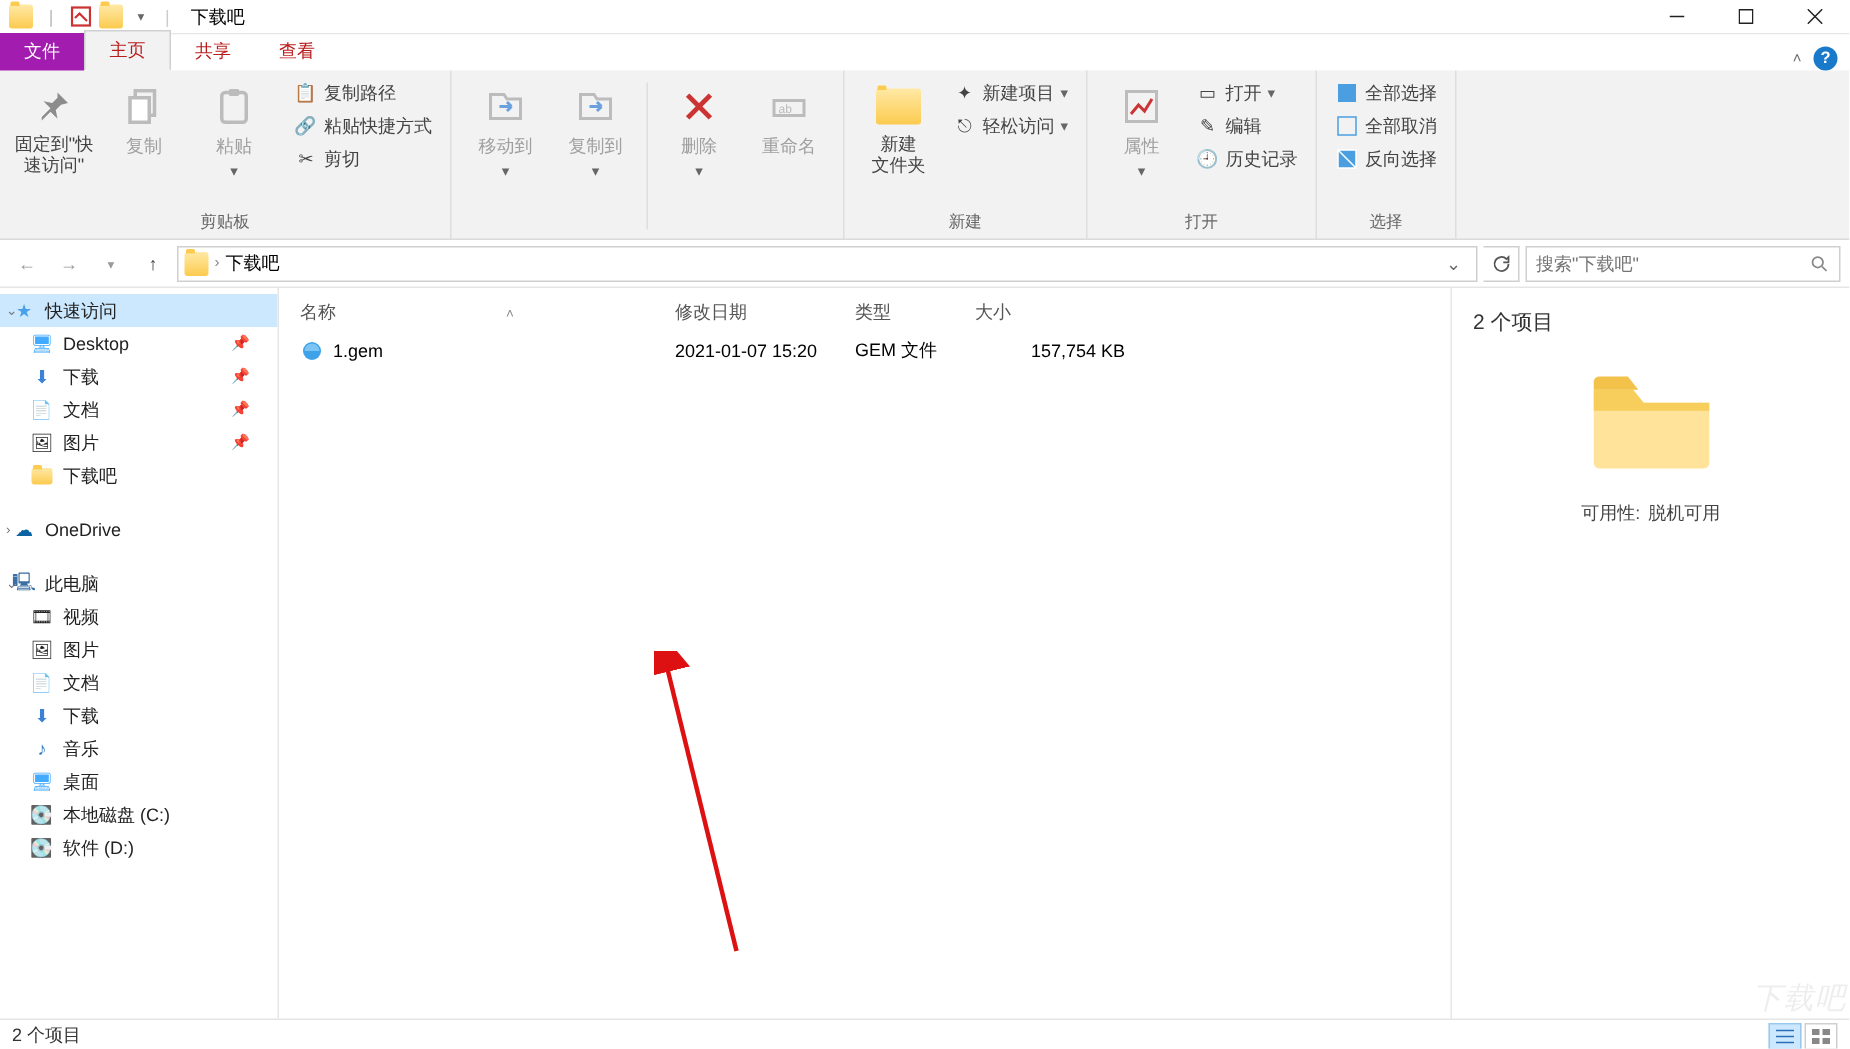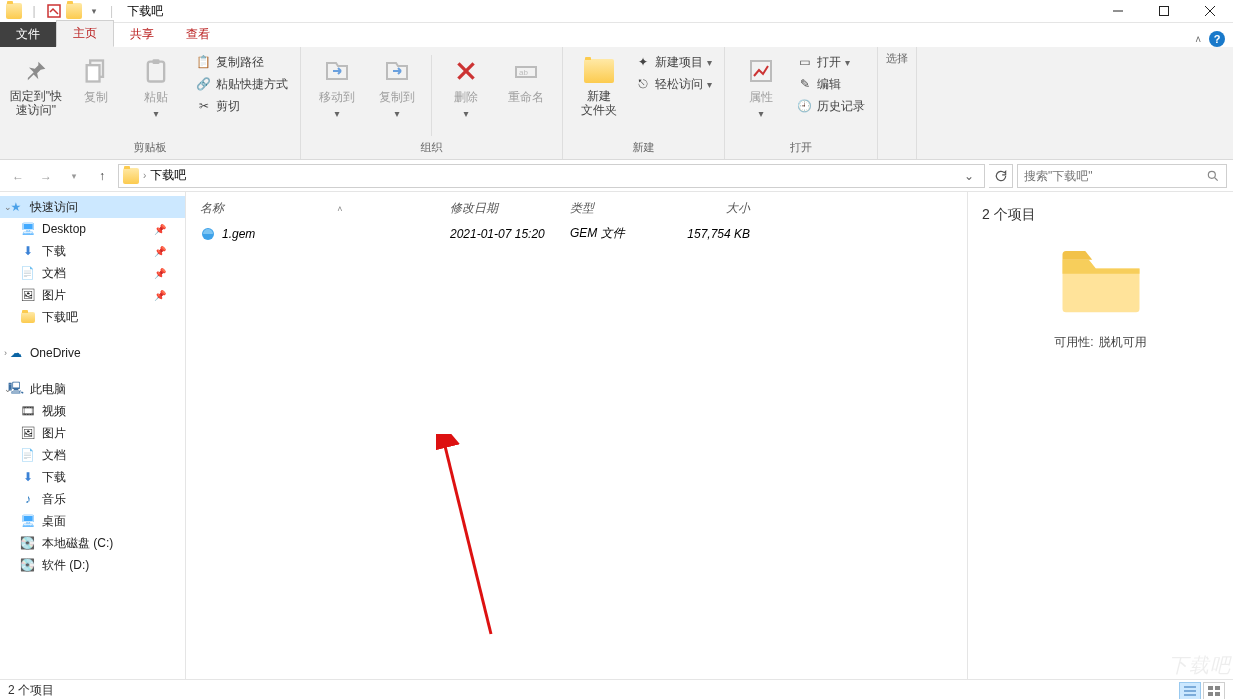--- a/index.html
+++ b/index.html
@@ -11,21 +11,21 @@
 .titlebar .qat-icon { width: 16px; height: 16px; display: flex; align-items: center; justify-content: center; }
 .folder-icon-sm { width: 16px; height: 16px; background: linear-gradient(#ffe9a6,#fccb4f); border-radius: 2px; position: relative; }
 .folder-icon-sm::before { content:""; position:absolute; top:-2px; left:1px; width:6px; height:3px; background:#fccb4f; border-radius:1px 1px 0 0; }
 .titlebar .title { margin-left: 10px; font-size: 12px; }
 .titlebar .winbtns { margin-left: auto; display: flex; }
 .titlebar .winbtn { width: 46px; height: 23px; display: flex; align-items: center; justify-content: center; color: #222; }
 
 
 .tabs { height: 24px; background: #fff; display: flex; align-items: flex-end; }
 .tab { padding: 4px 16px; font-size: 12px; color: #b91c1c; cursor: pointer; }
-.tab.file { background: #404040; color: #fff; }
+.tab.file { background: #a21caf; color: #fff; }
 .tab.active { border: 1px solid #d0d0d0; border-bottom: 1px solid #f2f2f2; background: #f2f2f2; }
 .tabs .help-area { margin-left: auto; display: flex; align-items: center; padding-right: 8px; gap: 8px; }
 .chevron-sm { font-size: 10px; color: #666; }
 .help-ic { width:16px; height:16px; border-radius:50%; background:#1979ca; color:#fff; font-size:11px; display:flex; align-items:center; justify-content:center; font-weight:bold; }
 
 
 .ribbon { height: 113px; background: #f2f2f2; border-bottom: 1px solid #dadada; display: flex; }
 .group { border-right: 1px solid #dedede; padding: 4px 8px 2px; display: flex; flex-direction: column; }
 .group-body { flex: 1; display: flex; align-items: flex-start; gap: 4px; }
 .group-label { text-align: center; font-size: 11px; color: #666; padding-bottom: 2px; }
@@ -53,21 +53,21 @@
 .navpane { width: 186px; border-right: 1px solid #e5e5e5; overflow-y: auto; padding: 4px 0; }
 .navitem { display: flex; align-items: center; height: 22px; padding-left: 20px; gap: 6px; font-size: 12px; color: #222; position: relative; }
 .navitem.top { padding-left: 8px; }
 .navitem .exp { position:absolute; left:4px; font-size:9px; color:#777; }
 .navitem.selected { background: #cce8ff; }
 .navitem .pin { margin-left: auto; margin-right: 18px; color: #777; font-size: 10px; }
 .navspace { height: 14px; }
 .nic { width:16px; height:16px; display:inline-flex; align-items:center; justify-content:center; }
 
 .content { flex: 1; display: flex; }
-.filearea { flex: 1; overflow: auto; position: relative; font-style: italic; }
+.filearea { flex: 1; overflow: auto; position: relative; }
 .cols { display: flex; padding: 8px 14px 6px; color: #555; font-size: 12px; }
 .col-name { width: 250px; display:flex; align-items:center; gap:6px; }
 .col-date { width: 120px; }
 .col-type { width: 80px; }
 .col-size { width: 100px; text-align: right; }
 .frow { display: flex; padding: 2px 14px; font-size: 12px; align-items: center; height: 21px; }
 .frow .col-name { display:flex; align-items:center; gap:6px; }
 .fic { width:16px; height:16px; }
 
 .preview { width: 266px; border-left: 1px solid #e5e5e5; padding: 14px; font-size: 13px; color: #333; display:flex; flex-direction:column; align-items:center; }
@@ -228,21 +228,20 @@
       <div class="bigbtn disabled">
         <span class="ic">
             <svg width="28" height="28">
               <rect x="4" y="10" width="20" height="10" fill="none" stroke="#bcbcbc" stroke-width="2"></rect>
               <text x="7" y="18" font-size="8" fill="#bcbcbc">ab</text>
             </svg>
           </span>
         <span>重命名</span>
       </div>
     </div>
-    <div class="group-label">组织</div>
   </div>
 
   <div class="group">
     <div class="group-body">
       <div class="bigbtn">
         <span class="ic">
             <span class="folder-icon-sm" style="width:30px;height:24px"></span>
           </span>
         <span style="white-space:pre;text-align:center;line-height:1.2">新建
 文件夹</span>
@@ -288,20 +287,48 @@
         <div class="smallrow disabled">
             <span class="sic">🕘</span>
             <span>历史记录</span>
           </div>
       </div>
     </div>
     <div class="group-label">打开</div>
   </div>
 
   <div class="group">
+    <div class="group-body">
+      <div class="stack">
+        <div class="smallrow">
+            <span class="sic">
+              <svg width="14" height="14">
+                <rect x="1" y="1" width="12" height="12" fill="#4b9fe1"></rect>
+              </svg>
+            </span>
+            <span>全部选择</span>
+          </div>
+        <div class="smallrow">
+            <span class="sic">
+              <svg width="14" height="14">
+                <rect x="1" y="1" width="12" height="12" fill="none" stroke="#4b9fe1"></rect>
+              </svg>
+            </span>
+            <span>全部取消</span>
+          </div>
+        <div class="smallrow">
+            <span class="sic">
+              <svg width="14" height="14">
+                <path d="M1 1h12v12H1z M1 1 L13 13" fill="#4b9fe1" stroke="#fff"></path>
+              </svg>
+            </span>
+            <span>反向选择</span>
+          </div>
+      </div>
+    </div>
     <div class="group-label">选择</div>
   </div>
 </div>
 
 <div class="addrrow">
   <div class="navbtn">←</div>
   <div class="navbtn">→</div>
   <div class="navbtn" style="font-size:9px">▾</div>
   <div class="navbtn enabled">↑</div>
   <div class="addrbox">
@@ -410,21 +437,21 @@
 
   <div class="content">
     <div class="filearea">
       <div class="cols">
         <div class="col-name">
             <span>名称</span>
             <span style="margin:0 auto;font-size:9px;color:#888">˄</span>
           </div>
         <div class="col-date">修改日期</div>
         <div class="col-type">类型</div>
-        <div class="col-size" style="text-align:right">大小</div>
+        <div class="col-size" style="text-align:left">大小</div>
       </div>
       <div class="frow">
         <div class="col-name">
             <span class="fic">
               <svg width="16" height="16">
                 <circle cx="8" cy="8" r="6" fill="#3fa2e9"></circle>
                 <path d="M3 8a5 5 0 0 1 10 0" fill="#7cc4f2"></path>
               </svg>
             </span>
             <span>1.gem</span>

